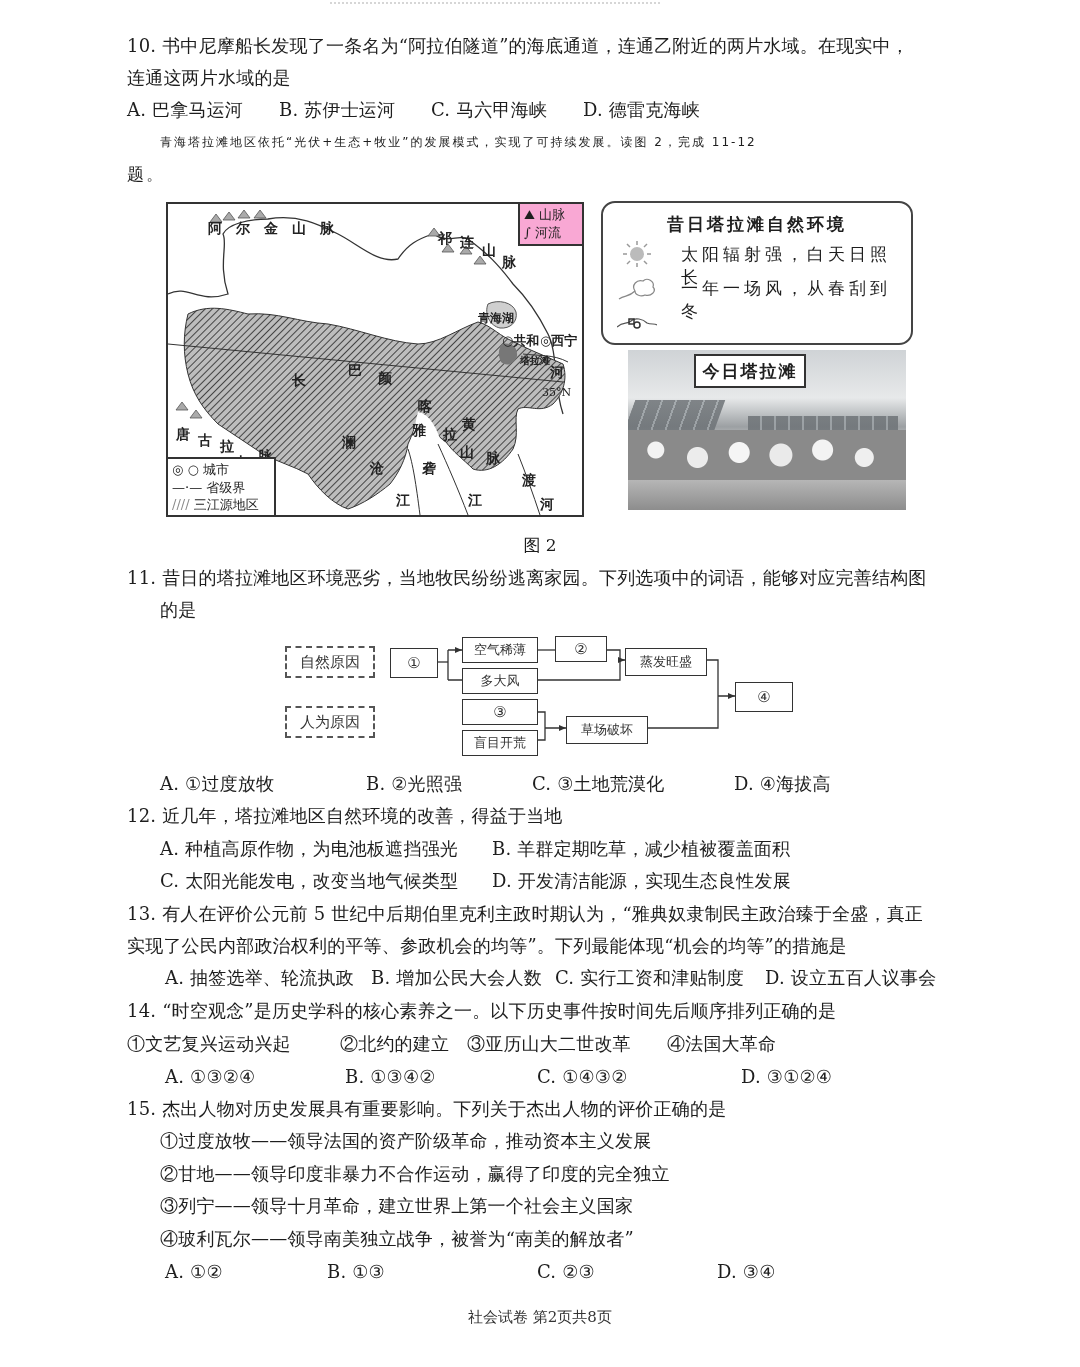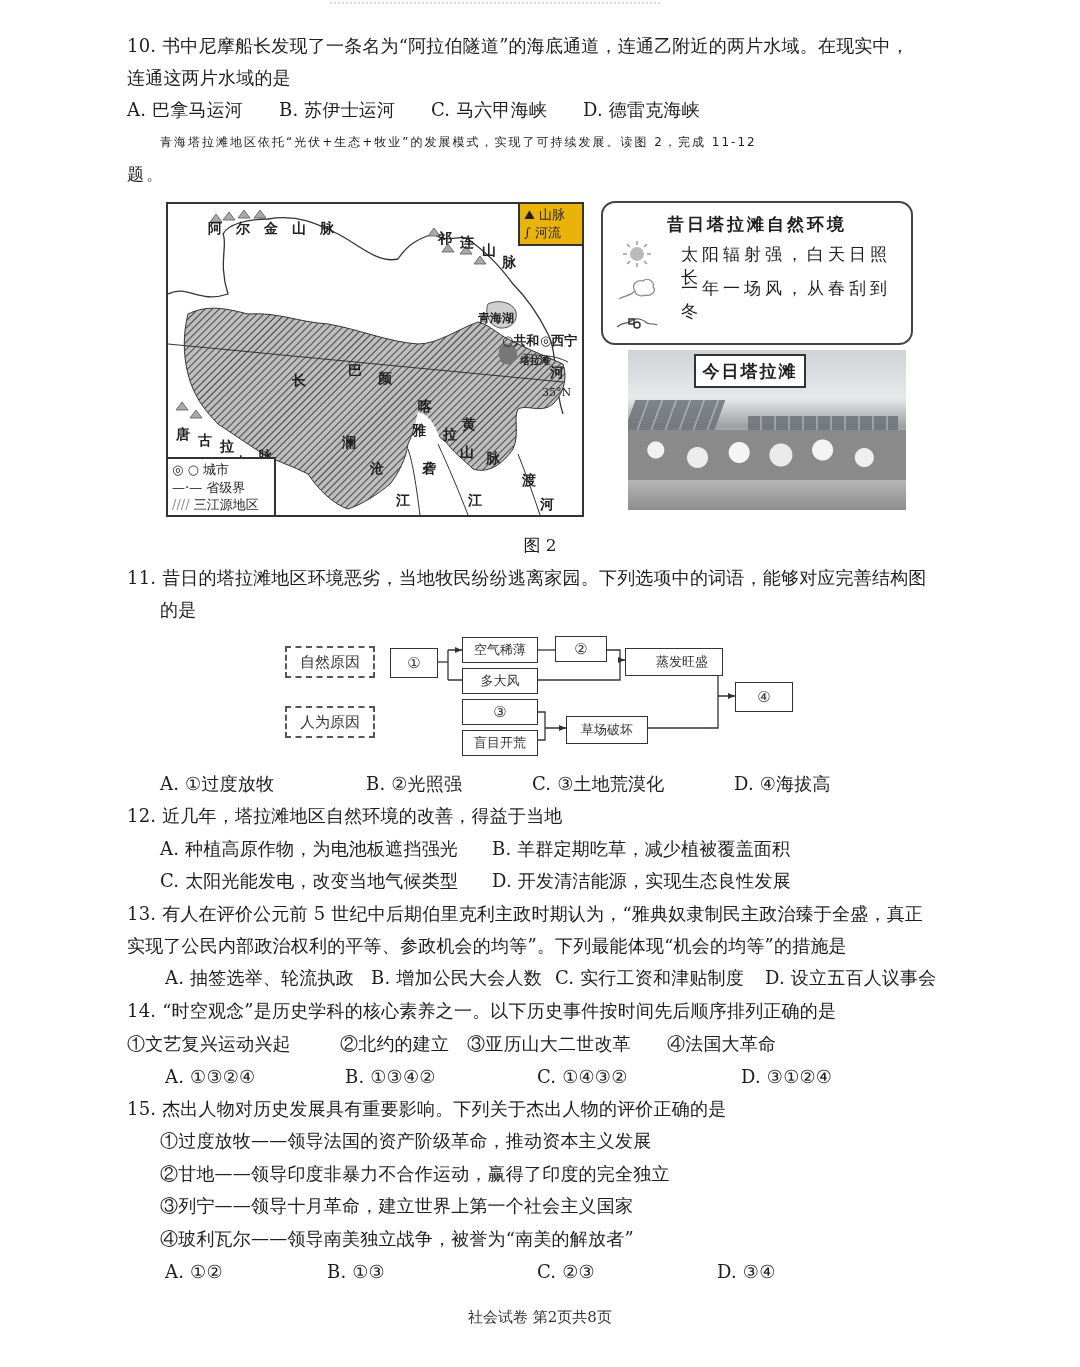--- a/index.html
+++ b/index.html
@@ -9,21 +9,21 @@
   }
   .line { position:absolute; font-size:18px; line-height:24px; white-space:nowrap; letter-spacing:0.2px; }
   .kai { font-family:"DejaVu Sans","Liberation Sans",sans-serif; letter-spacing:2px; }
   .opts span { position:absolute; top:0; }
   .topcut { position:absolute; left:330px; top:-12px; width:330px; height:14px; border-bottom:2px dotted #bbb; opacity:.6; }
 
   
   #map { position:absolute; left:166px; top:202px; width:414px; height:311px; border:2px solid #333; background:#fff; overflow:hidden; }
   #map svg { position:absolute; left:0; top:0; }
   .mlabel { position:absolute; font-size:14px; font-weight:bold; color:#222; }
-  .legend-tr { position:absolute; right:0; top:0; width:62px; height:40px; border-left:2px solid #333; border-bottom:2px solid #333; background:#eab308; font-size:13px; }
+  .legend-tr { position:absolute; right:0; top:0; width:62px; height:40px; border-left:2px solid #333; border-bottom:2px solid #333; background:#f9a8d4; font-size:13px; }
   .legend-bl { position:absolute; left:0; bottom:0; width:106px; height:56px; border-right:2px solid #333; border-top:2px solid #333; background:#fff; font-size:13px; }
   .legend-row { position:absolute; left:4px; white-space:nowrap; }
 
   
   #envbox { position:absolute; left:601px; top:201px; width:308px; height:140px; border:2px solid #444; border-radius:14px; background:#fff; }
   #envbox .title { position:absolute; left:0; right:0; top:10px; text-align:center; font-size:17px; font-weight:bold; letter-spacing:3px; }
   #envbox .row { position:absolute; left:78px; font-size:17px; letter-spacing:4px; }
   #envbox .ico { position:absolute; left:14px; width:40px; height:26px; }
 
   
@@ -209,21 +209,21 @@
       <polygon points="465,64 458,61 458,67"></polygon>
         <polygon points="296,96 289,93 289,99"></polygon>
     </g>
   </svg>
   <div class="fdash" style="left:15px;top:14px;width:86px;height:28px;line-height:28px;">自然原因</div>
   <div class="fdash" style="left:15px;top:74px;width:86px;height:28px;line-height:28px;">人为原因</div>
   <div class="fbox" style="left:120px;top:16px;width:46px;height:28px;line-height:28px;font-size:15px;">①</div>
   <div class="fbox" style="left:192px;top:5px;width:74px;height:24px;line-height:24px;">空气稀薄</div>
   <div class="fbox" style="left:285px;top:4px;width:50px;height:24px;line-height:24px;font-size:15px;">②</div>
   <div class="fbox" style="left:192px;top:36px;width:74px;height:24px;line-height:24px;">多大风</div>
-  <div class="fbox" style="left:355px;top:16px;width:80px;height:26px;line-height:26px;padding-left:16px;">蒸发旺盛</div>
+  <div class="fbox" style="left:355px;top:16px;width:80px;height:26px;line-height:26px;">蒸发旺盛</div>
   <div class="fbox" style="left:192px;top:67px;width:74px;height:24px;line-height:24px;font-size:15px;">③</div>
   <div class="fbox" style="left:192px;top:98px;width:74px;height:24px;line-height:24px;">盲目开荒</div>
   <div class="fbox" style="left:296px;top:84px;width:80px;height:26px;line-height:26px;">草场破坏</div>
   <div class="fbox" style="left:465px;top:50px;width:56px;height:28px;line-height:28px;font-size:15px;">④</div>
 </div>
 
 <div class="line opts" style="left:160px;top:772px;width:800px;">
   <span style="left:0">A. ①过度放牧</span>
   <span style="left:206px">B. ②光照强</span>
   <span style="left:372px">C. ③土地荒漠化</span>

